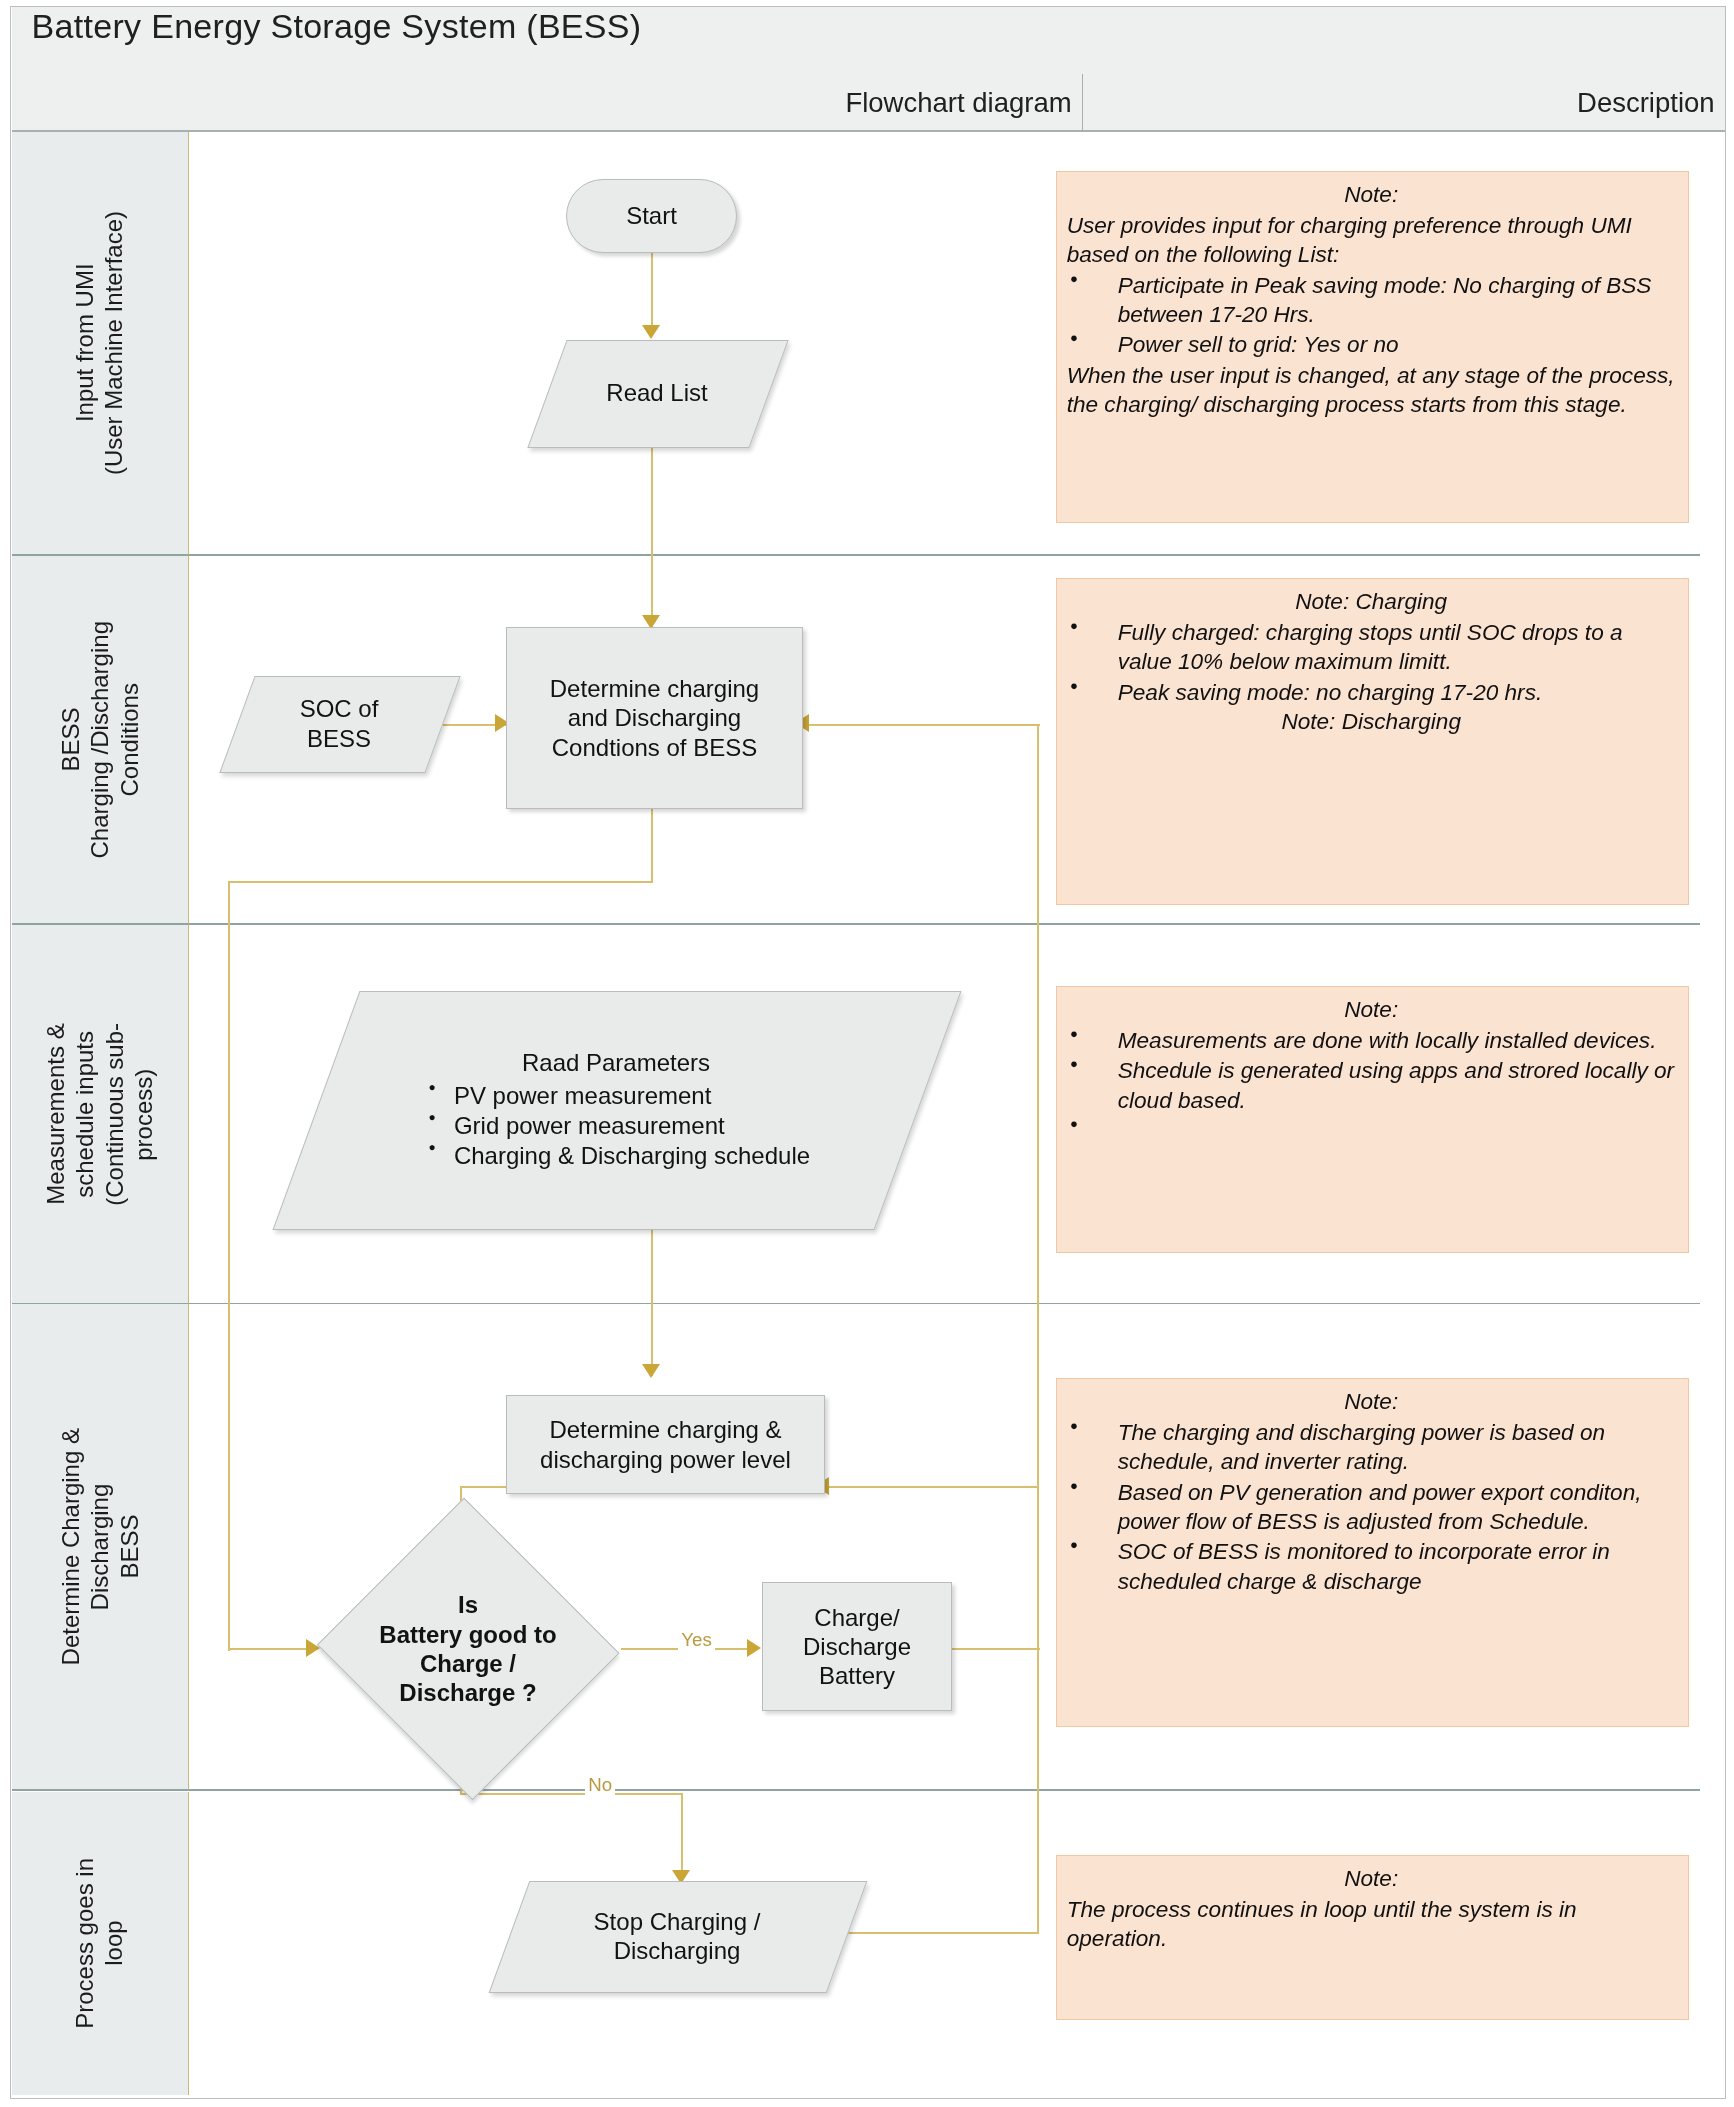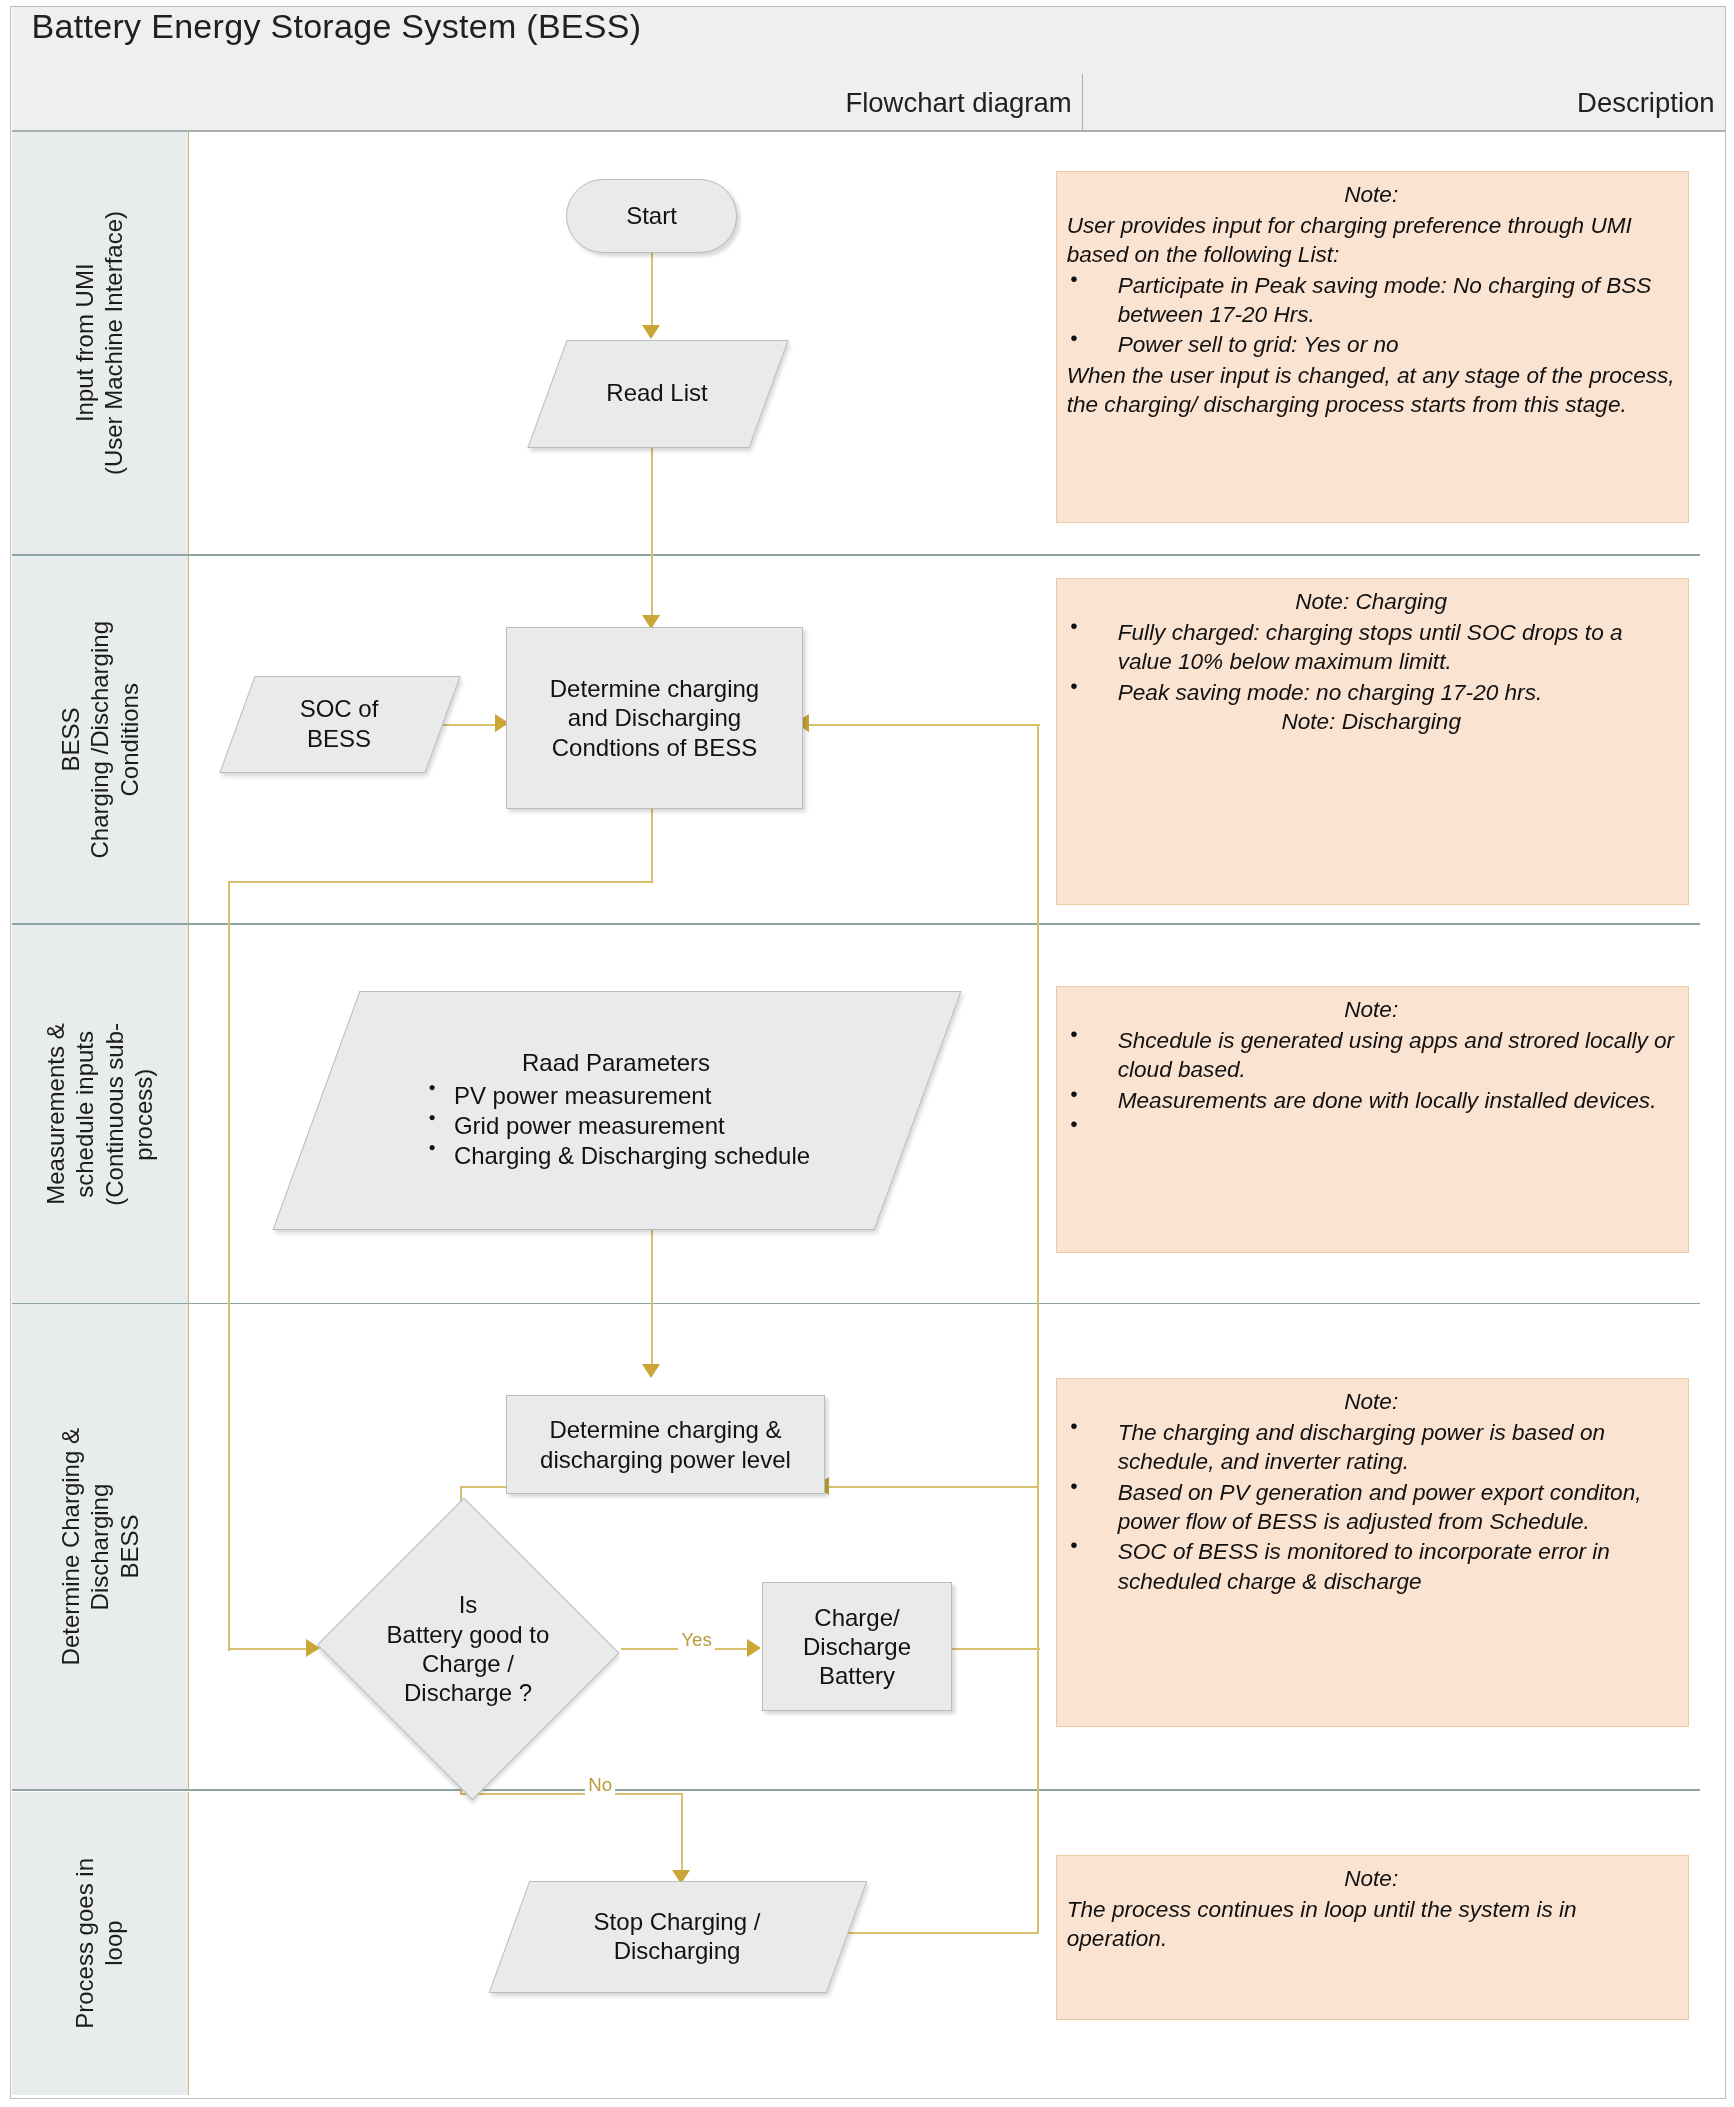--- a/index.html
+++ b/index.html
@@ -143,22 +143,22 @@
     <div class="vert">Measurements &amp;
 schedule inputs
 (Continuous sub-
 process)</div>
   </div>
   <div class="lane-body" style="top:925px;height:380px;"></div>
   <div class="desc-cell" style="top:925px;height:380px;">
     <div class="note-box" style="left:7.7px;top:61px;width:633px;height:267px;">
       <div class="note-title">Note:</div>
       <ul class="note-ul">
+        <li>Measurements are done with locally installed devices.</li>
         <li>Shcedule is generated using apps and strored locally or cloud based.</li>
-        <li>Measurements are done with locally installed devices.</li>
         <li class="empty"></li>
       </ul>
     </div>
   </div>
 
   <div class="lane-label" style="top:1304px;height:487px;">
     <div class="vert">Determine Charging &amp;
 Discharging
 BESS</div>
   </div>
@@ -255,21 +255,21 @@
         <li>Charging &amp; Discharging schedule</li>
       </ul>
     </div>
   </div>
 
   <div class="shape proc" style="left:506px;top:1395px;width:319px;height:99px;white-space:pre-line;">Determine charging  &amp;
 discharging  power level</div>
 
   <div class="shape diamond" style="left:314px;top:1503px;width:308px;height:292px;">
     <div class="dia-bg"></div>
-    <div class="dia-txt" style="white-space:pre-line;">Is
+    <div class="dia-txt" style="white-space:pre-line;font-weight:bold;">Is
 Battery good to
 Charge /
 Discharge ?</div>
   </div>
 
   <div class="shape proc" style="left:762px;top:1582px;width:190px;height:129px;white-space:pre-line;">Charge/
 Discharge
 Battery</div>
 
   <div class="shape para" style="left:509px;top:1881px;width:336px;height:110px;">

